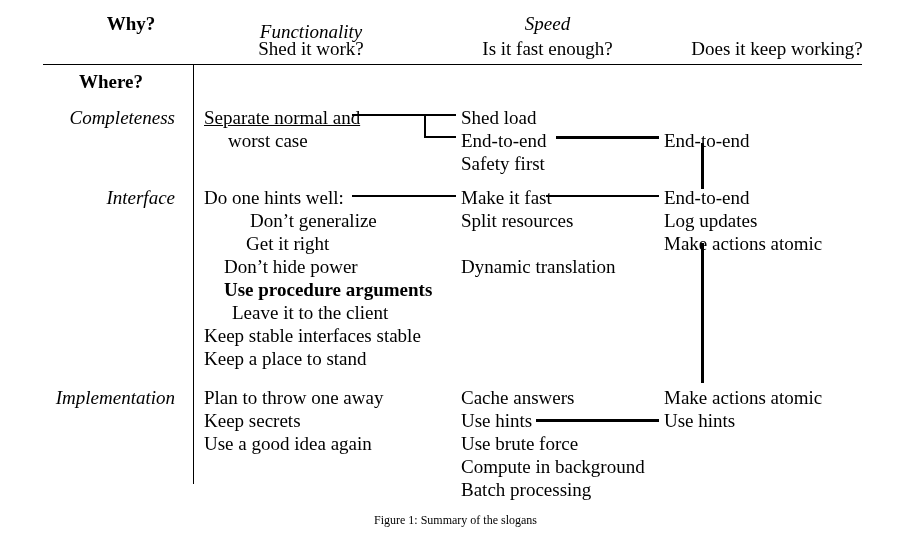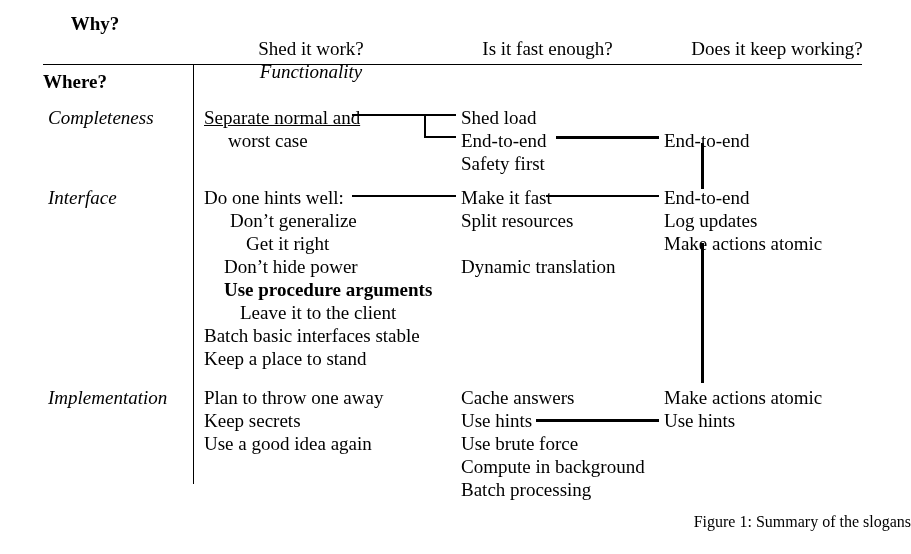--- a/index.html
+++ b/index.html
@@ -24,24 +24,24 @@
   }
 
   
   .txt {
     position: absolute;
     white-space: pre;
     line-height: 23px;
     font-size: 19px;
   }
   .ital { font-style: italic; }
-  .bold { font-weight: bold; }
+  .bold { font-weight: bold; margin-left: 36px; }
   .ctr  { text-align: center; }
   .lft  { text-align: left; }
-  .rgt  { text-align: left; padding-left: 48px; }
+  .rgt  { text-align: right; }
 
   
   .rule-h {
     position: absolute;
     background: #000000;
     height: 1px;
   }
   .rule-v {
     position: absolute;
     background: #000000;
@@ -65,40 +65,41 @@
   .conn-thick-v {
     position: absolute;
     background: #000000;
     width: 3px;
   }
 
   .caption {
     position: absolute;
     width: 911px;
     left: 0;
-    text-align: right;
-    font-size: 16px;
+    text-align: center;
+    font-size: 12px;
   }
 
   
   .col-why   { left: 0px;   width: 190px; }
   .col-func  { left: 196px; width: 230px; }
   .col-speed { left: 440px; width: 215px; }
   .col-ft    { left: 662px; width: 230px; }
 </style>
 </head>
 <body>
 
 <div id="figure-root">
 
   <div class="txt ctr bold col-why" style="top:12px;">Why?</div>
 
-  <div class="txt ctr ital col-func" style="top:20px;margin-top:40px;">Functionality</div>
+  <div class="txt ctr ital col-func" style="top:20px;">Functionality</div>
   <div class="txt ctr col-func" style="top:37px;">Shed it work?</div>
 
+  <div class="txt ctr ital col-speed" style="top:12px;">Speed</div>
   <div class="txt ctr col-speed" style="top:37px;">Is it fast enough?</div>
 
   <div class="txt ctr col-ft" style="top:37px;">Does it keep working?</div>
 
   <div class="rule-h" style="left:43px; top:64px; width:819px;"></div>
 
   <div class="rule-v" style="left:193px; top:64px; height:420px;"></div>
 
   <div class="txt bold" style="left:43px; top:70px;">Where?</div>
 
@@ -117,26 +118,26 @@
   <div class="conn-thin-v" style="left:424px; top:114px; height:24px;"></div>
   <div class="conn-thin-h" style="left:424px; top:136px; width:32px;"></div>
 
   <div class="conn-thick-h" style="left:556px; top:136px; width:103px;"></div>
 
   <div class="conn-thick-v" style="left:701px; top:143px; height:46px;"></div>
 
   <div class="txt ital rgt" style="left:0px; top:186px; width:175px;">Interface</div>
 
   <div class="txt lft" style="left:204px; top:186px;">Do one hints well:</div>
-  <div class="txt lft" style="left:230px; top:209px;">Don’t generalize</div>
+  <div class="txt lft" style="left:250px; top:209px;">Don’t generalize</div>
   <div class="txt lft" style="left:246px; top:232px;">Get it right</div>
   <div class="txt lft" style="left:224px; top:255px;">Don’t hide power</div>
   <div class="txt lft" style="left:224px; top:278px;font-weight:bold;">Use procedure arguments</div>
-  <div class="txt lft" style="left:240px; top:301px;">Leave it to the client</div>
-  <div class="txt lft" style="left:204px; top:324px;">Batch basic interfaces stable</div>
+  <div class="txt lft" style="left:232px; top:301px;">Leave it to the client</div>
+  <div class="txt lft" style="left:204px; top:324px;">Keep stable interfaces stable</div>
   <div class="txt lft" style="left:204px; top:347px;">Keep a place to stand</div>
 
   <div class="txt lft" style="left:461px; top:186px;">Make it fast</div>
   <div class="txt lft" style="left:461px; top:209px;">Split resources</div>
   <div class="txt lft" style="left:461px; top:255px;">Dynamic translation</div>
 
   <div class="txt lft" style="left:664px; top:186px;">End-to-end</div>
   <div class="txt lft" style="left:664px; top:209px;">Log updates</div>
   <div class="txt lft" style="left:664px; top:232px;">Make actions atomic</div>
 

